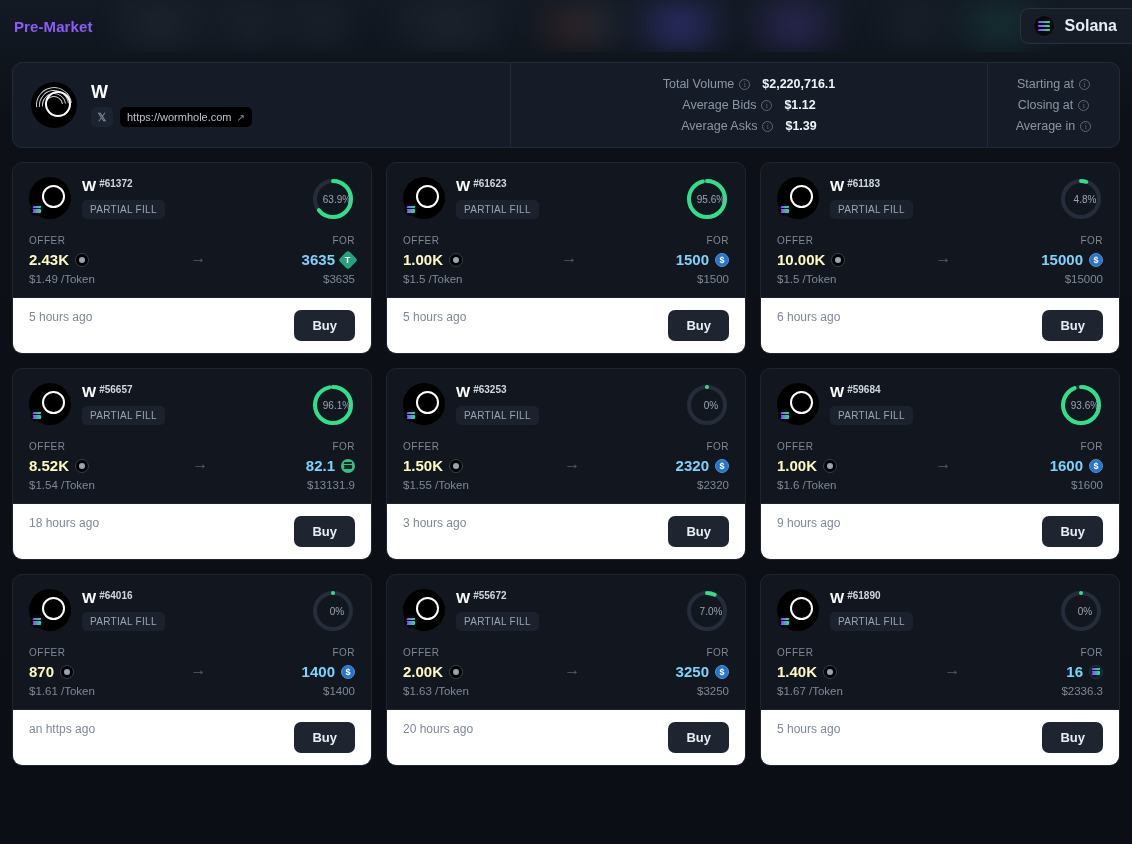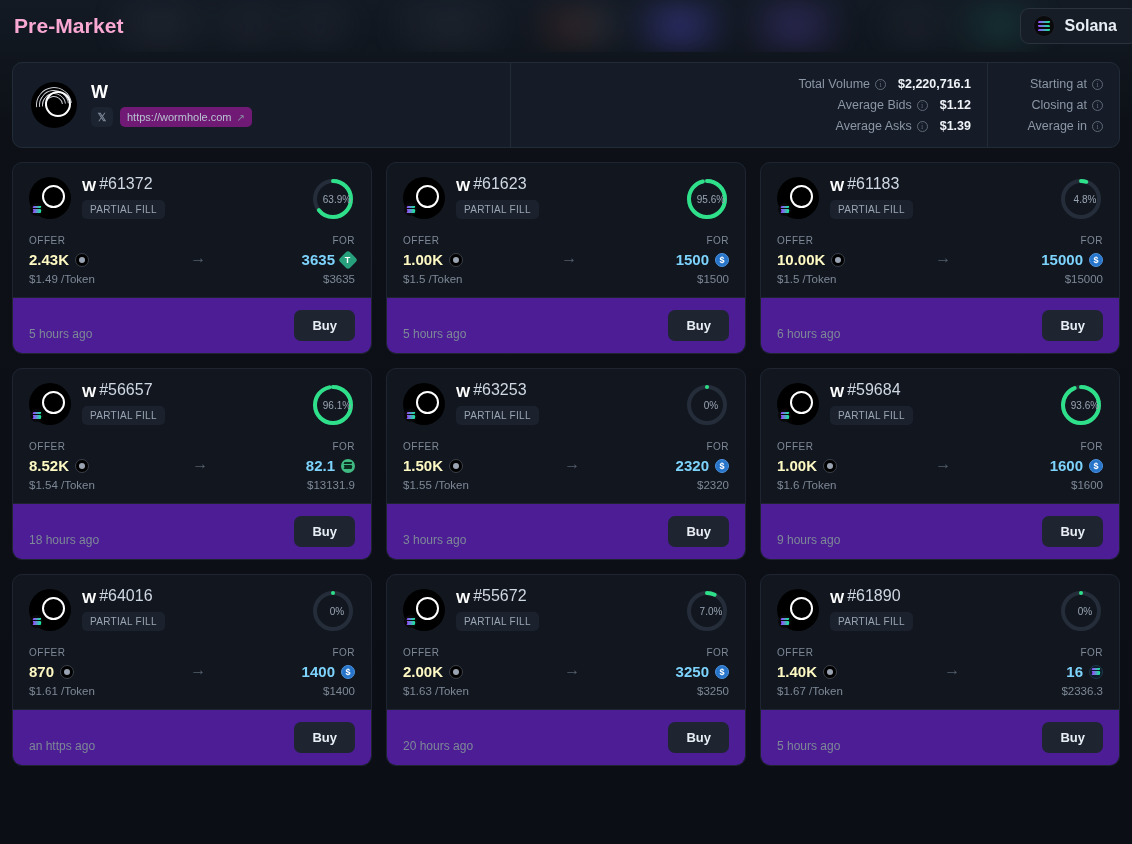--- a/index.html
+++ b/index.html
@@ -33,23 +33,23 @@
       radial-gradient(circle at 600px 26px, rgba(130,140,160,.10), transparent 40px),
       radial-gradient(circle at 680px 26px, rgba(99,91,255,.30), transparent 55px),
       radial-gradient(circle at 795px 26px, rgba(110,80,220,.26), transparent 55px),
       radial-gradient(circle at 915px 26px, rgba(120,130,150,.07), transparent 45px),
       radial-gradient(circle at 1000px 26px, rgba(40,170,140,.16), transparent 55px);
     filter: blur(10px);
     pointer-events: none;
   }
   .page-title {
     position: relative;
-    font-size: 21px;
+    font-size: 15px;
     font-weight: bold;
-    color: #f9a8d4;
+    color: #8b5cf6;
     letter-spacing: .1px;
   }
   .chain-pill {
     position: absolute;
     right: -6px; top: 8px;
     height: 36px;
     display: flex; align-items: center; gap: 10px;
     padding: 0 20px 0 12px;
     background: #161d27;
     border: 1px solid #2a323d;
@@ -107,40 +107,40 @@
     position: absolute; left: 14px; top: 9px;
     width: 26px; height: 26px; border-radius: 50%;
     border: 2px solid #fff;
   }
   .token-meta { display: flex; flex-direction: column; gap: 6px; }
   .token-symbol { font-size: 18px; font-weight: bold; color: #fff; line-height: 1; }
   .token-links { display: flex; align-items: center; gap: 7px; }
   .link-chip {
     display: flex; align-items: center; gap: 5px;
     height: 20px; padding: 0 7px;
-    background: #701a75; border-radius: 5px;
+    background: #000000; border-radius: 5px;
     font-size: 11px; color: #b9c3d1; text-decoration: none;
   }
   .x-chip {
     width: 22px; height: 20px; display: flex; align-items: center; justify-content: center;
     background: #1c2431; border-radius: 5px; color: #7c8798; font-size: 11px; font-weight: bold;
   }
   .ext-arrow { font-size: 10px; color: #8b96a6; }
 
   .stats-block {
     flex: 1; display: flex; align-items: center;
   }
   .stat-col {
     display: flex; flex-direction: column; justify-content: center;
     gap: 3px; padding: 0 16px; height: 100%;
   }
   .stat-col.first { flex: 1; }
   .stat-col.second { flex: 0 0 132px; border-left: 1px solid #222b38; }
   .stat-row {
-    display: flex; align-items: center; justify-content: flex-end;
+    display: flex; align-items: center; justify-content: center;
     gap: 12px; font-size: 12.5px; line-height: 18px;
   }
   .stat-label { color: #8b96a6; display: flex; align-items: center; gap: 5px; white-space: nowrap; }
   .stat-value { color: #f0f4f9; font-weight: bold; font-size: 12.5px; white-space: nowrap; }
   .i-icon {
     width: 11px; height: 11px; border-radius: 50%;
     border: 1px solid #5d6877; color: #5d6877;
     font-size: 8px; line-height: 9px; text-align: center;
     font-style: normal; font-family: "Liberation Serif", serif;
     flex: 0 0 auto;
@@ -181,21 +181,21 @@
     background: linear-gradient(90deg, #9945ff, #14f195);
     display: block;
   }
   .avatar-chain i:nth-child(1) { transform: skewX(-20deg); }
   .avatar-chain i:nth-child(2) { transform: skewX(20deg); }
   .avatar-chain i:nth-child(3) { transform: skewX(-20deg); }
 
   .head-meta { flex: 1; display: flex; flex-direction: column; gap: 7px; padding-top: 2px; }
   .id-line { display: flex; align-items: flex-start; gap: 3px; }
   .id-symbol { font-size: 15px; font-weight: bold; color: #fff; line-height: 14px; }
-  .id-num { font-size: 16px; font-weight: normal; color: #cfd7e2; line-height: 10px; }
+  .id-num { font-size: 10px; font-weight: bold; color: #cfd7e2; line-height: 10px; }
   .fill-badge {
     align-self: flex-start;
     font-size: 10px; letter-spacing: .3px;
     color: #9aa5b4; background: #1b222d;
     padding: 4px 8px; border-radius: 5px;
   }
 
   .ring { position: relative; width: 44px; height: 44px; flex: 0 0 auto; }
   .ring svg { display: block; transform: rotate(-90deg); }
   .ring .pct {
@@ -255,22 +255,22 @@
     width: 8px; height: 1.6px; display: block; border-radius: .5px;
     background: linear-gradient(90deg, #9945ff, #14f195);
   }
   .coin-soldark i:nth-child(1) { transform: skewX(-20deg); }
   .coin-soldark i:nth-child(2) { transform: skewX(20deg); }
   .coin-soldark i:nth-child(3) { transform: skewX(-20deg); }
 
   .card-foot {
     border-top: 1px solid #1d2430;
     padding: 12px 16px;
-    display: flex; align-items: flex-end; justify-content: space-between;
-    background: #4c1d95;
+    display: flex; align-items: flex-start; justify-content: space-between;
+    background: #ffffff;
     gap: 8px;
   }
   .timeago { font-size: 12px; color: #7e8897; }
   .buy-btn {
     background: #1e2531; color: #e9eef5;
     border: none; border-radius: 7px;
     font-size: 13px; font-weight: bold;
     padding: 8px 18px; cursor: pointer;
     font-family: "Liberation Sans", sans-serif;
   }

